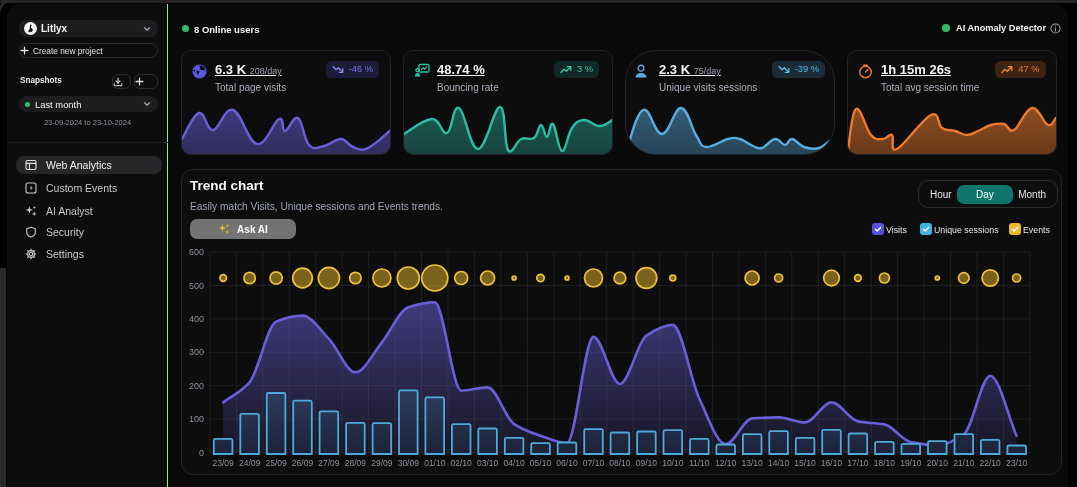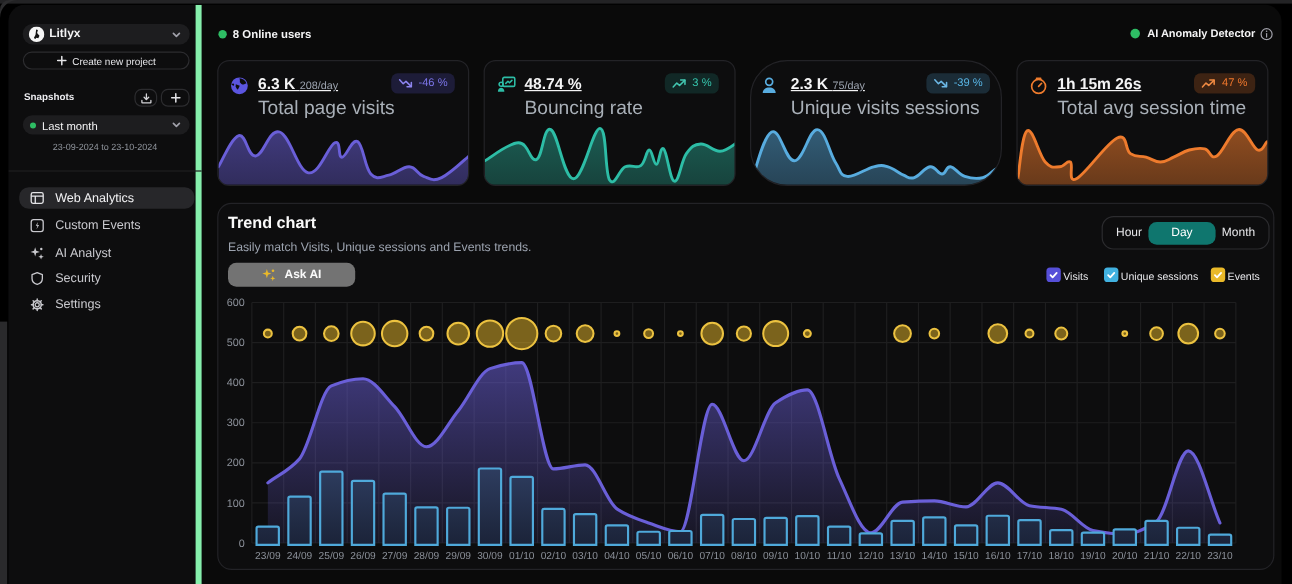--- a/index.html
+++ b/index.html
@@ -1,28 +1,28 @@
 <!DOCTYPE html>
 <html><head><meta charset="utf-8">
 <style>
 * { margin:0; padding:0; box-sizing:border-box; }
 html,body { width:1077px; height:487px; background:#000; overflow:hidden; }
 body { font-family:"Liberation Sans", sans-serif; position:relative; }
 .abs { position:absolute; }
 #app { position:absolute; left:7px; top:4px; width:1061px; height:483px; background:#0a0a0a; border-radius:14px 14px 0 0; overflow:hidden; }
-#side { position:absolute; left:0; top:0; width:161px; height:483px; background:#0d0d0e; border-right:5px solid #86efac; }
+#side { position:absolute; left:0; top:0; width:161px; height:483px; background:#0d0d0e; border-right:1px solid #86efac; }
 .selbox { position:absolute; left:12px; width:139px; background:#1d1d1f; border-radius:8px; display:flex; align-items:center; }
-.btn-outline { position:absolute; left:12px; width:139px; border:1px solid #2c2c2f; border-radius:8px; display:flex; align-items:center; justify-content:center; color:#e4e4e7; }
+.btn-outline { position:absolute; left:12px; width:139px; border:1px solid #2c2c2f; border-radius:8px; display:flex; align-items:center; color:#e4e4e7; }
 .navitem { position:absolute; left:9px; width:146px; height:18px; white-space:nowrap; display:flex; align-items:center; color:#c9c9ce; font-size:10.5px; }
 .navitem svg { margin-left:9px; margin-right:9px; }
 .card { position:absolute; top:50px; width:210px; height:105px; background:#0d0d0e; border:1px solid #232327; border-radius:10px; overflow:hidden; }
 .card .spark { position:absolute; left:0; bottom:0; }
 .cval { position:absolute; left:33px; top:11px; font-size:13px; font-weight:bold; color:#f4f4f5;text-decoration:underline; }
 .cper { font-size:9px; font-weight:normal; color:#9ca3af; letter-spacing:0; }
-.clab { position:absolute; left:33px; top:31px; font-size:16px; color:#a9b0b8; }
+.clab { position:absolute; left:33px; top:31px; font-size:10px; color:#a9b0b8; }
 .cicon { position:absolute; left:10px; top:13px; }
 .badge { position:absolute; top:10.3px; height:16.4px; border-radius:5.5px; display:flex; align-items:center; font-size:9.3px; padding:0 6px; gap:5px; }
 .bigchart { position:absolute; left:0; top:0; }
 .ltx { top:224.5px; color:#e7e7ea; font-size:8.8px; white-space:nowrap; }
 .cb { width:12px; height:12px; border-radius:3px; display:inline-flex; align-items:center; justify-content:center; }
 </style></head>
 <body>
 <div class="abs" style="left:0;top:0;width:1077px;height:3px;background:#232325"></div>
 <svg class="abs" style="left:0;top:0" width="20" height="20" viewBox="0 0 20 20">
     <path d="M0 15 A15 15 0 0 1 15 0 L8 0 A8 8 0 0 0 0 8 Z" fill="#2c2c2e"></path>

